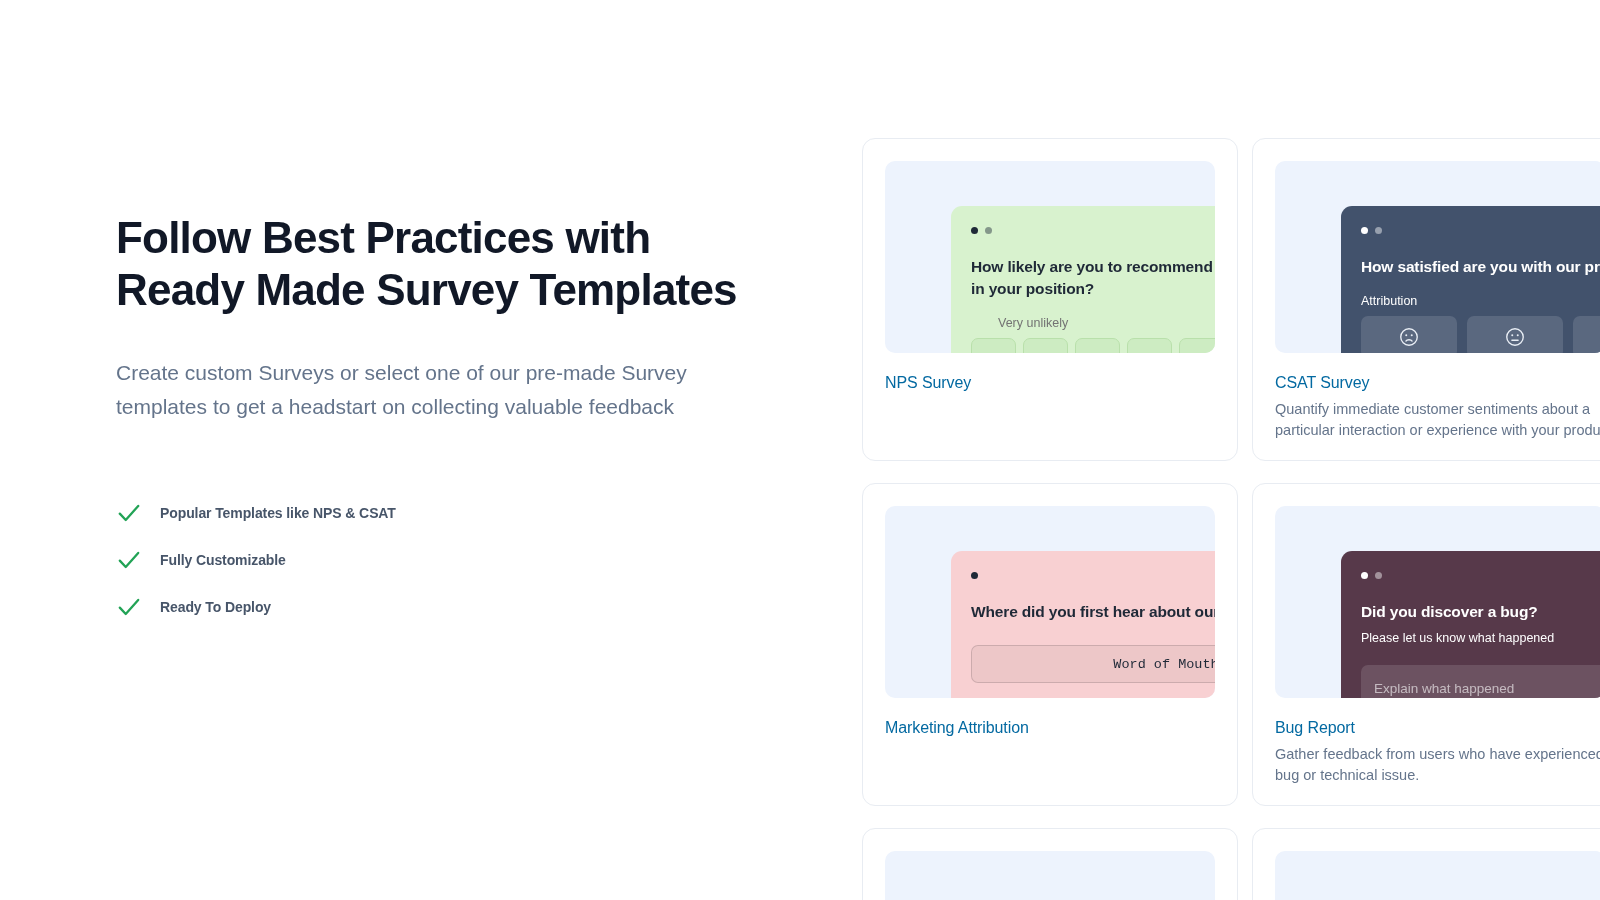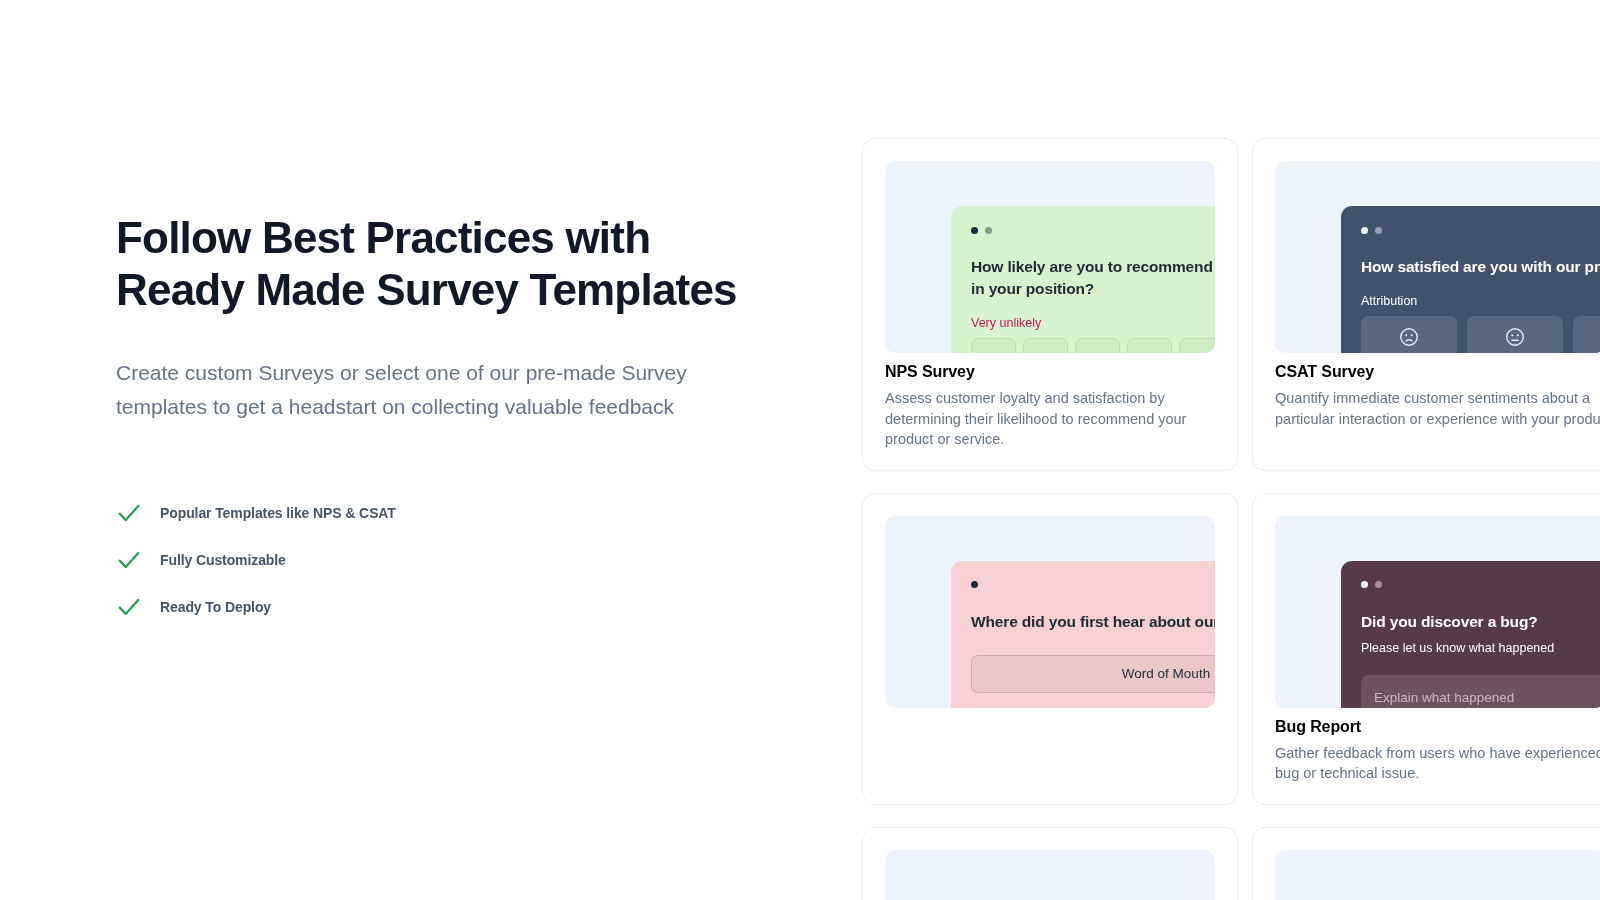--- a/index.html
+++ b/index.html
@@ -114,50 +114,51 @@
     width: 96px; height: 42px;
     border-radius: 7px;
     display: flex; align-items: center; justify-content: center;
   }
   .choice-btn {
     margin-top: 22px;
     height: 38px;
     border-radius: 7px;
     display: flex; align-items: center; justify-content: center;
     font-size: 13.5px;
+    font-family: Liberation Mono, monospace;
   }
   .textbox {
     margin-top: 20px;
     height: 46px;
     border-radius: 7px;
     display: flex; align-items: center;
     padding-left: 13px;
     font-size: 13.5px;
   }
   .card-title {
-    margin-top: 10px;
+    margin-top: 21px;
     font-size: 16px;
-    font-weight: 700;
-    color: #000000;
+    font-weight: 400;
+    color: #0369a1;
     letter-spacing: -0.1px;
     white-space: nowrap;
   }
   .card-desc {
     margin-top: 7px;
     font-size: 14.5px;
     line-height: 1.42;
     color: #64748b;
     white-space: pre;
   }
 
   
   .dark .q-title, .dark .q-sub, .dark .scale-labels,
   .dark .num-btn, .dark .choice-btn { color: #ffffff; }
   .light .q-title { color: #1f2937; }
-  .light .q-sub, .light .scale-labels { color: #be185d; }
+  .light .q-sub, .light .scale-labels { color: #737373; margin-left: 27px; }
   .light .num-btn, .light .choice-btn { color: #1f2937; }
 </style>
 </head>
 <body>
 
 <div class="page">
 
   <section class="left">
     <h1 class="headline">Follow Best Practices with Ready Made Survey Templates</h1>
     <p class="subhead">Create custom Surveys or select one of our pre-made Survey templates to get a headstart on collecting valuable feedback</p>
@@ -205,23 +206,20 @@
             <div class="num-btn" style="background:#cdecc2;border:1px solid #b9e0ab">1</div>
             <div class="num-btn" style="background:#cdecc2;border:1px solid #b9e0ab">2</div>
             <div class="num-btn" style="background:#cdecc2;border:1px solid #b9e0ab">3</div>
             <div class="num-btn" style="background:#cdecc2;border:1px solid #b9e0ab">4</div>
             <div class="num-btn" style="background:#cdecc2;border:1px solid #b9e0ab">5</div>
 
           </div>
         </div>
       </div>
       <h3 class="card-title">NPS Survey</h3>
-      <p class="card-desc">Assess customer loyalty and satisfaction by
-determining their likelihood to recommend your
-product or service.</p>
     </article>
 
     <article class="tcard">
       <div class="preview">
         <div class="panel dark" style="background:#42526c">
           <div class="panel-bar">
             <span class="dot" style="background:#ffffff"></span>
             <span class="dot b" style="background:#ffffff"></span>
 
           </div>
@@ -262,20 +260,21 @@
       <div class="preview">
         <div class="panel light" style="background:#f8d0d2">
           <div class="panel-bar">
             <span class="dot" style="background:#1f2937"></span>
 
           </div>
           <div class="q-title">Where did you first hear about our app?</div>
           <div class="choice-btn" style="background:rgba(0,0,0,0.045);border:1px solid rgba(0,0,0,0.14)">Word of Mouth</div>
         </div>
       </div>
+      <h3 class="card-title">Marketing Attribution</h3>
     </article>
 
     <article class="tcard">
       <div class="preview">
         <div class="panel dark" style="background:#57394a">
           <div class="panel-bar">
             <span class="dot" style="background:#ffffff"></span>
             <span class="dot b" style="background:#ffffff"></span>
 
           </div>

